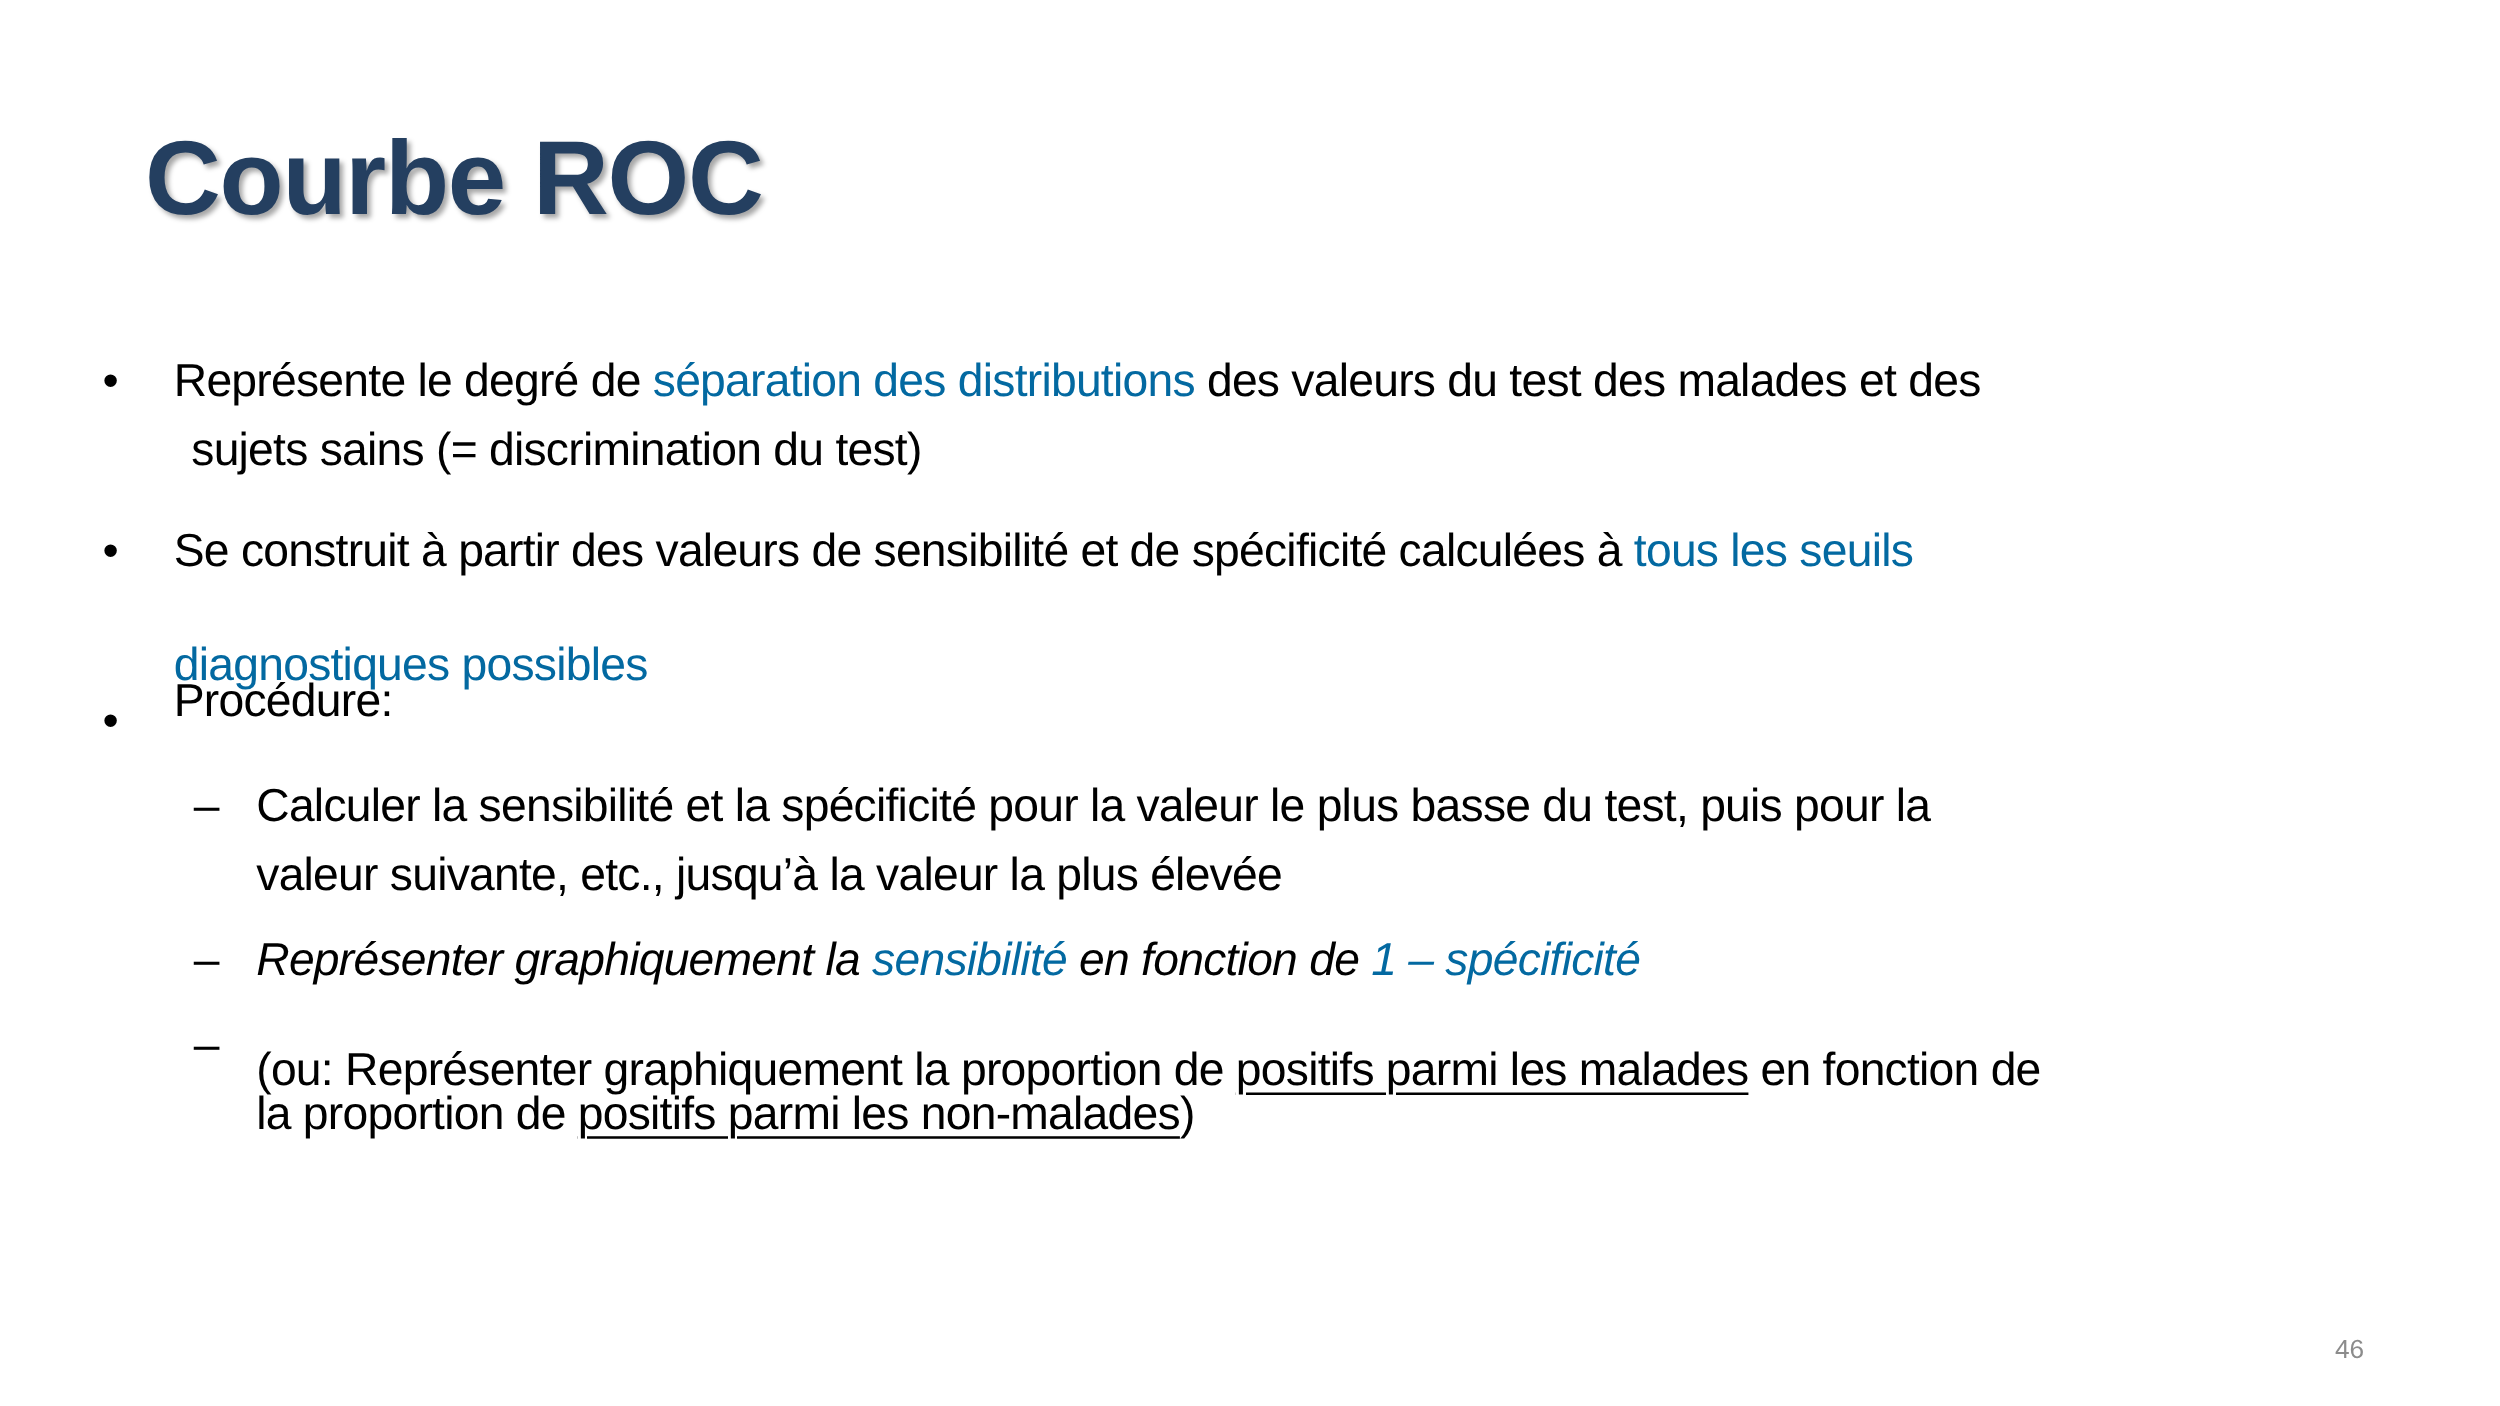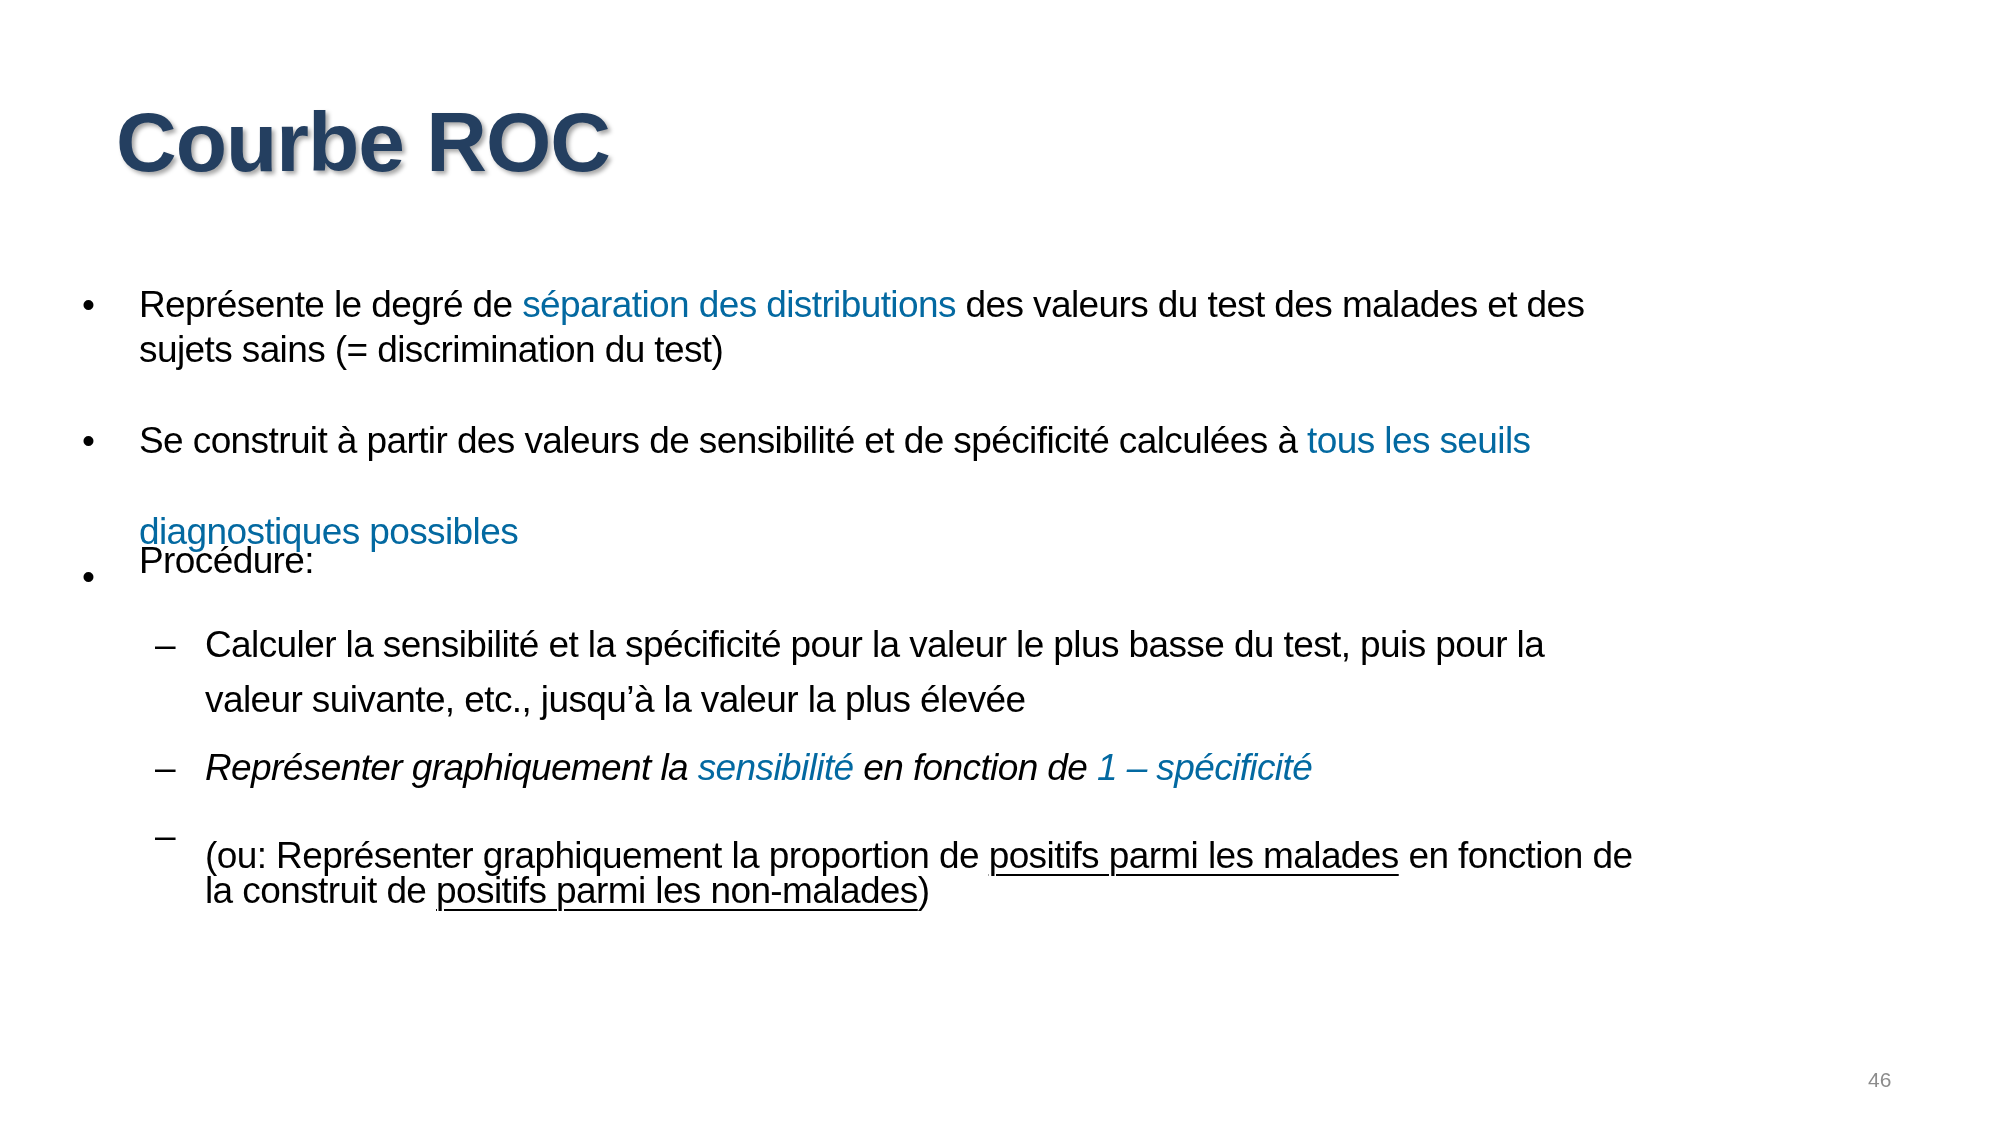--- a/index.html
+++ b/index.html
@@ -69,21 +69,21 @@
 <div class="slide">
 
   <h1 class="title">Courbe ROC</h1>
 
   <div class="body">
 
     <span class="marker bullet-dot" style="top:277px;">•</span>
     <div class="item lvl1" style="top:277px;">
       <span>Représente le degré de </span><span class="red">séparation des distributions</span><span> des valeurs du test des malades et des</span>
     </div>
-    <div class="item lvl1" style="top:322px;">
+    <div class="item lvl1" style="top:332px;margin-left:14px;">
       <span>sujets sains (= discrimination du test)</span>
     </div>
 
     <span class="marker bullet-dot" style="top:413px;">•</span>
     <div class="item lvl1" style="top:413px;">
       <span>Se construit à partir des valeurs de sensibilité et de spécificité calculées à </span><span class="red">tous les seuils</span>
     </div>
     <div class="item lvl1 red" style="top:468px;">
       <span>diagnostiques possibles</span>
     </div>
@@ -104,18 +104,18 @@
     <span class="marker dash" style="top:740px;">–</span>
     <div class="item lvl2" style="top:740px;font-style:italic;">
       <span>Représenter graphiquement la </span><span class="red">sensibilité</span><span> en fonction de </span><span class="red">1 – spécificité</span>
     </div>
 
     <span class="marker dash" style="top:808px;">–</span>
     <div class="item lvl2" style="top:828px;">
       <span>(ou: Représenter graphiquement la proportion de </span><span class="ul">positifs parmi les malades</span><span> en fonction de</span>
     </div>
     <div class="item lvl2" style="top:863px;">
-      <span>la construit de </span><span class="ul">positifs parmi les non-malades</span><span>)</span>
+      <span>la proportion de </span><span class="ul">positifs parmi les non-malades</span><span>)</span>
     </div>
   </div>
 
   <div class="page-num">46</div>
 </div>
 
 </body></html>

